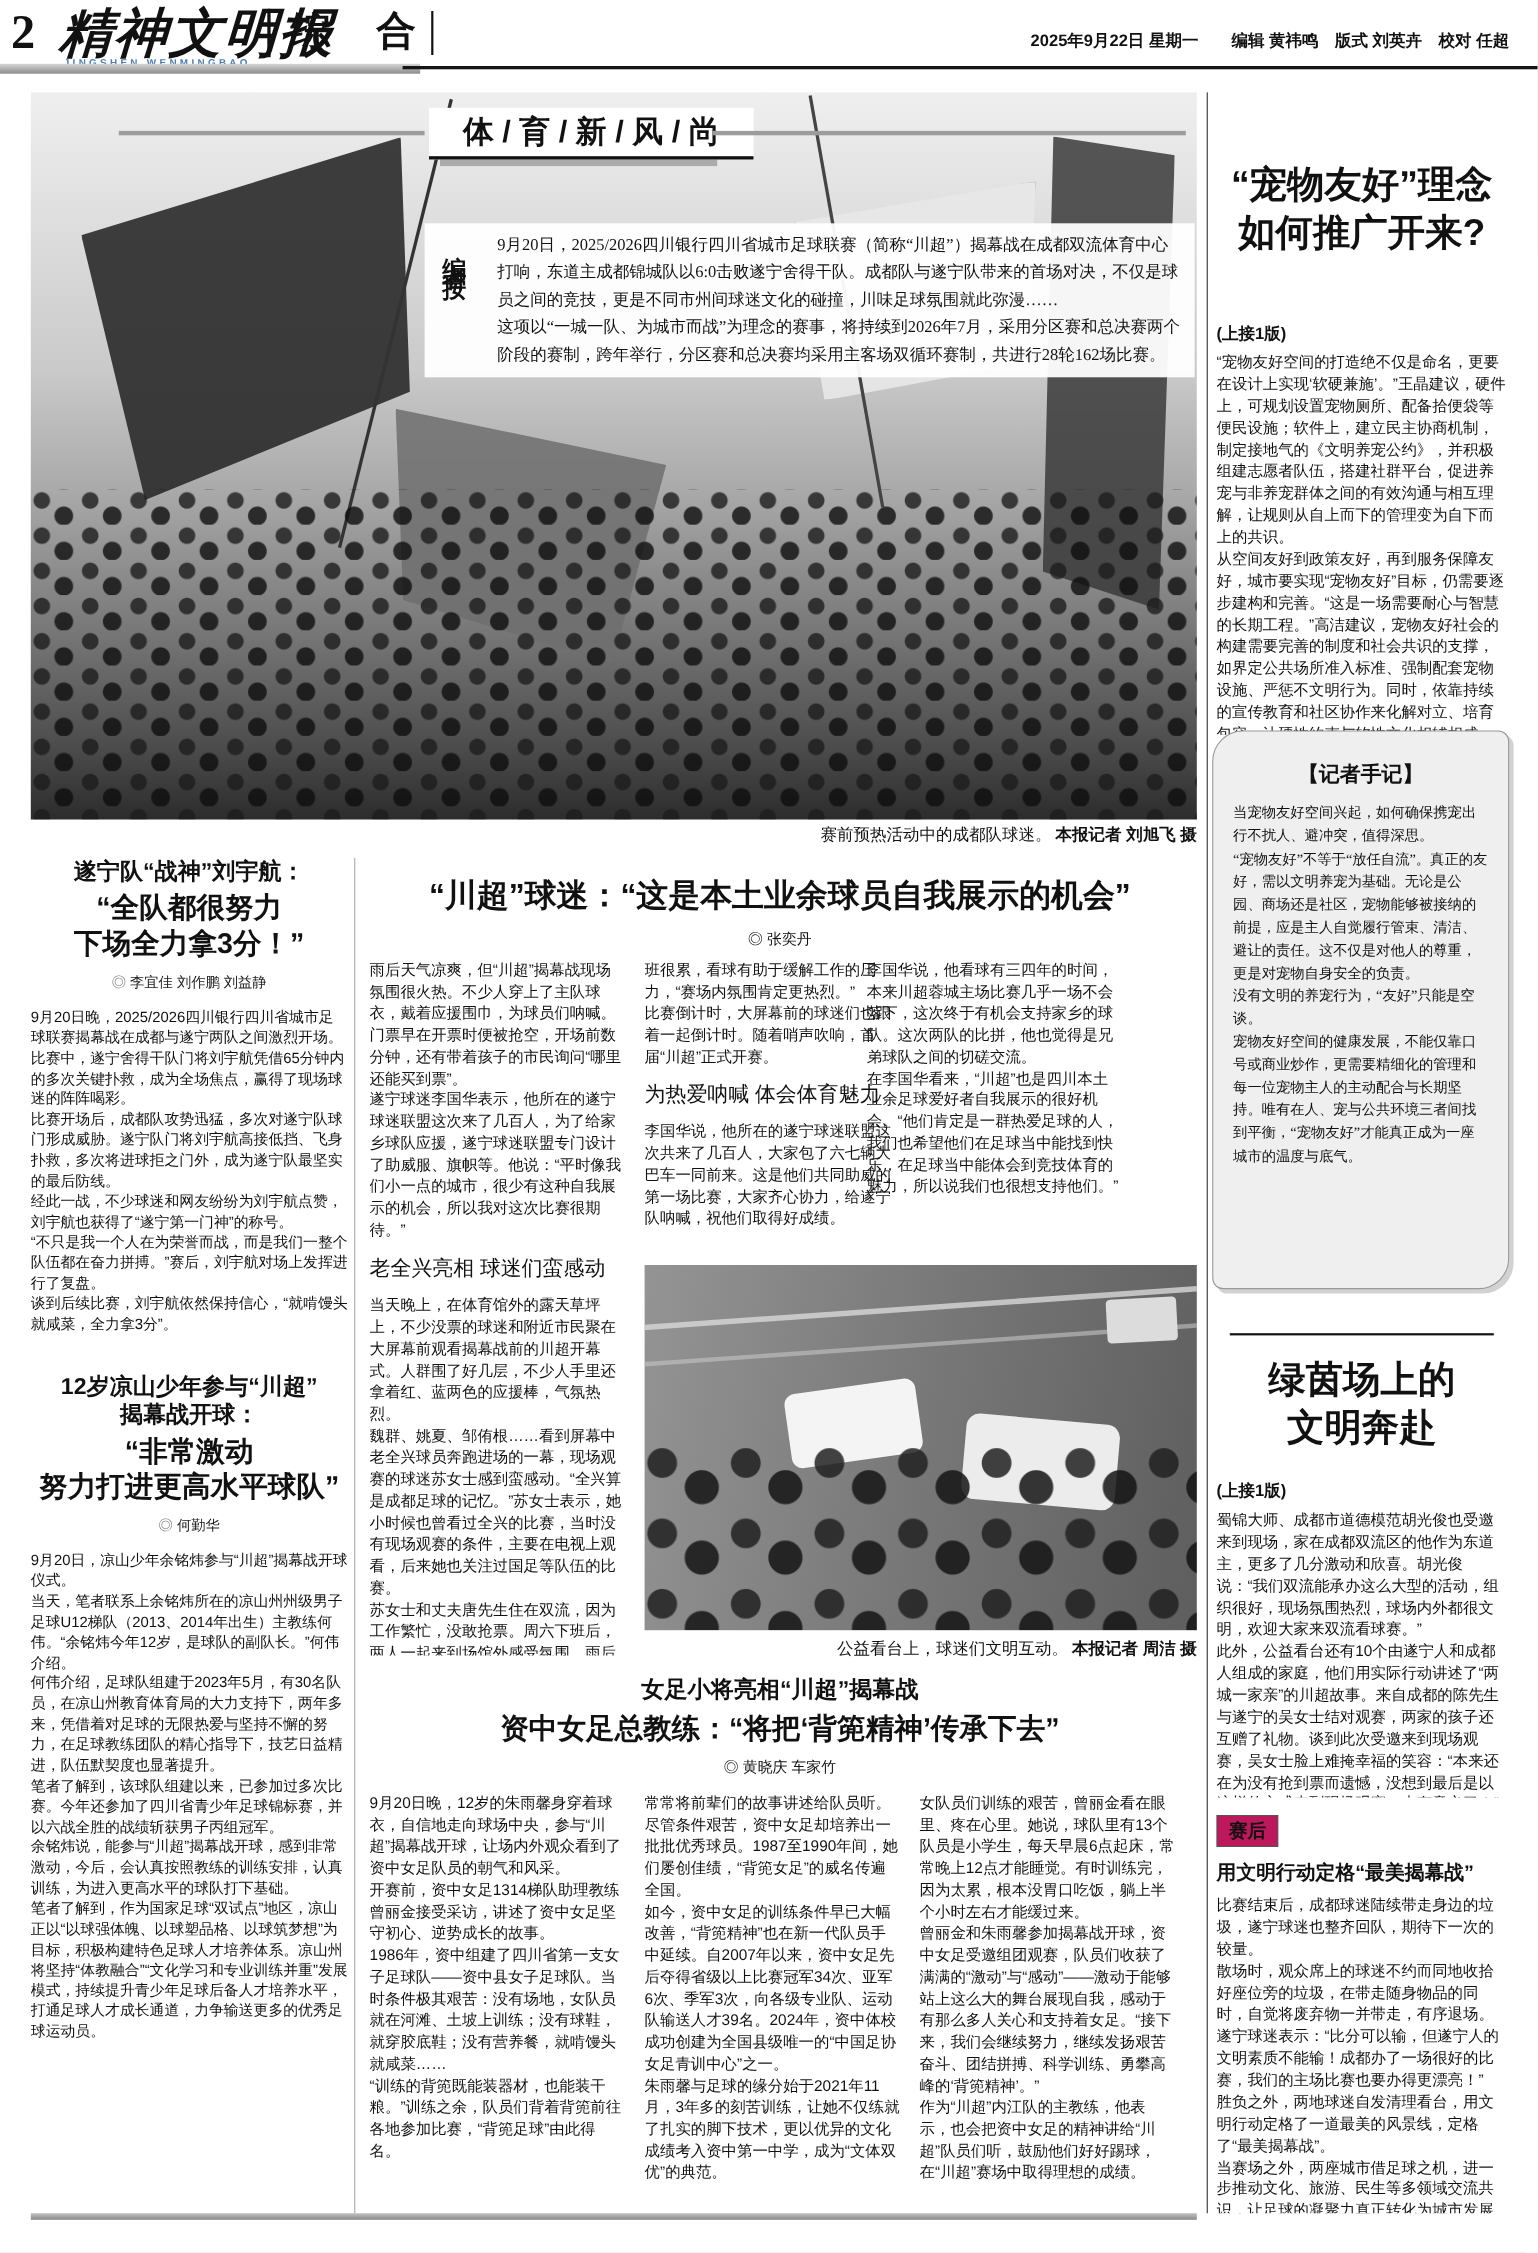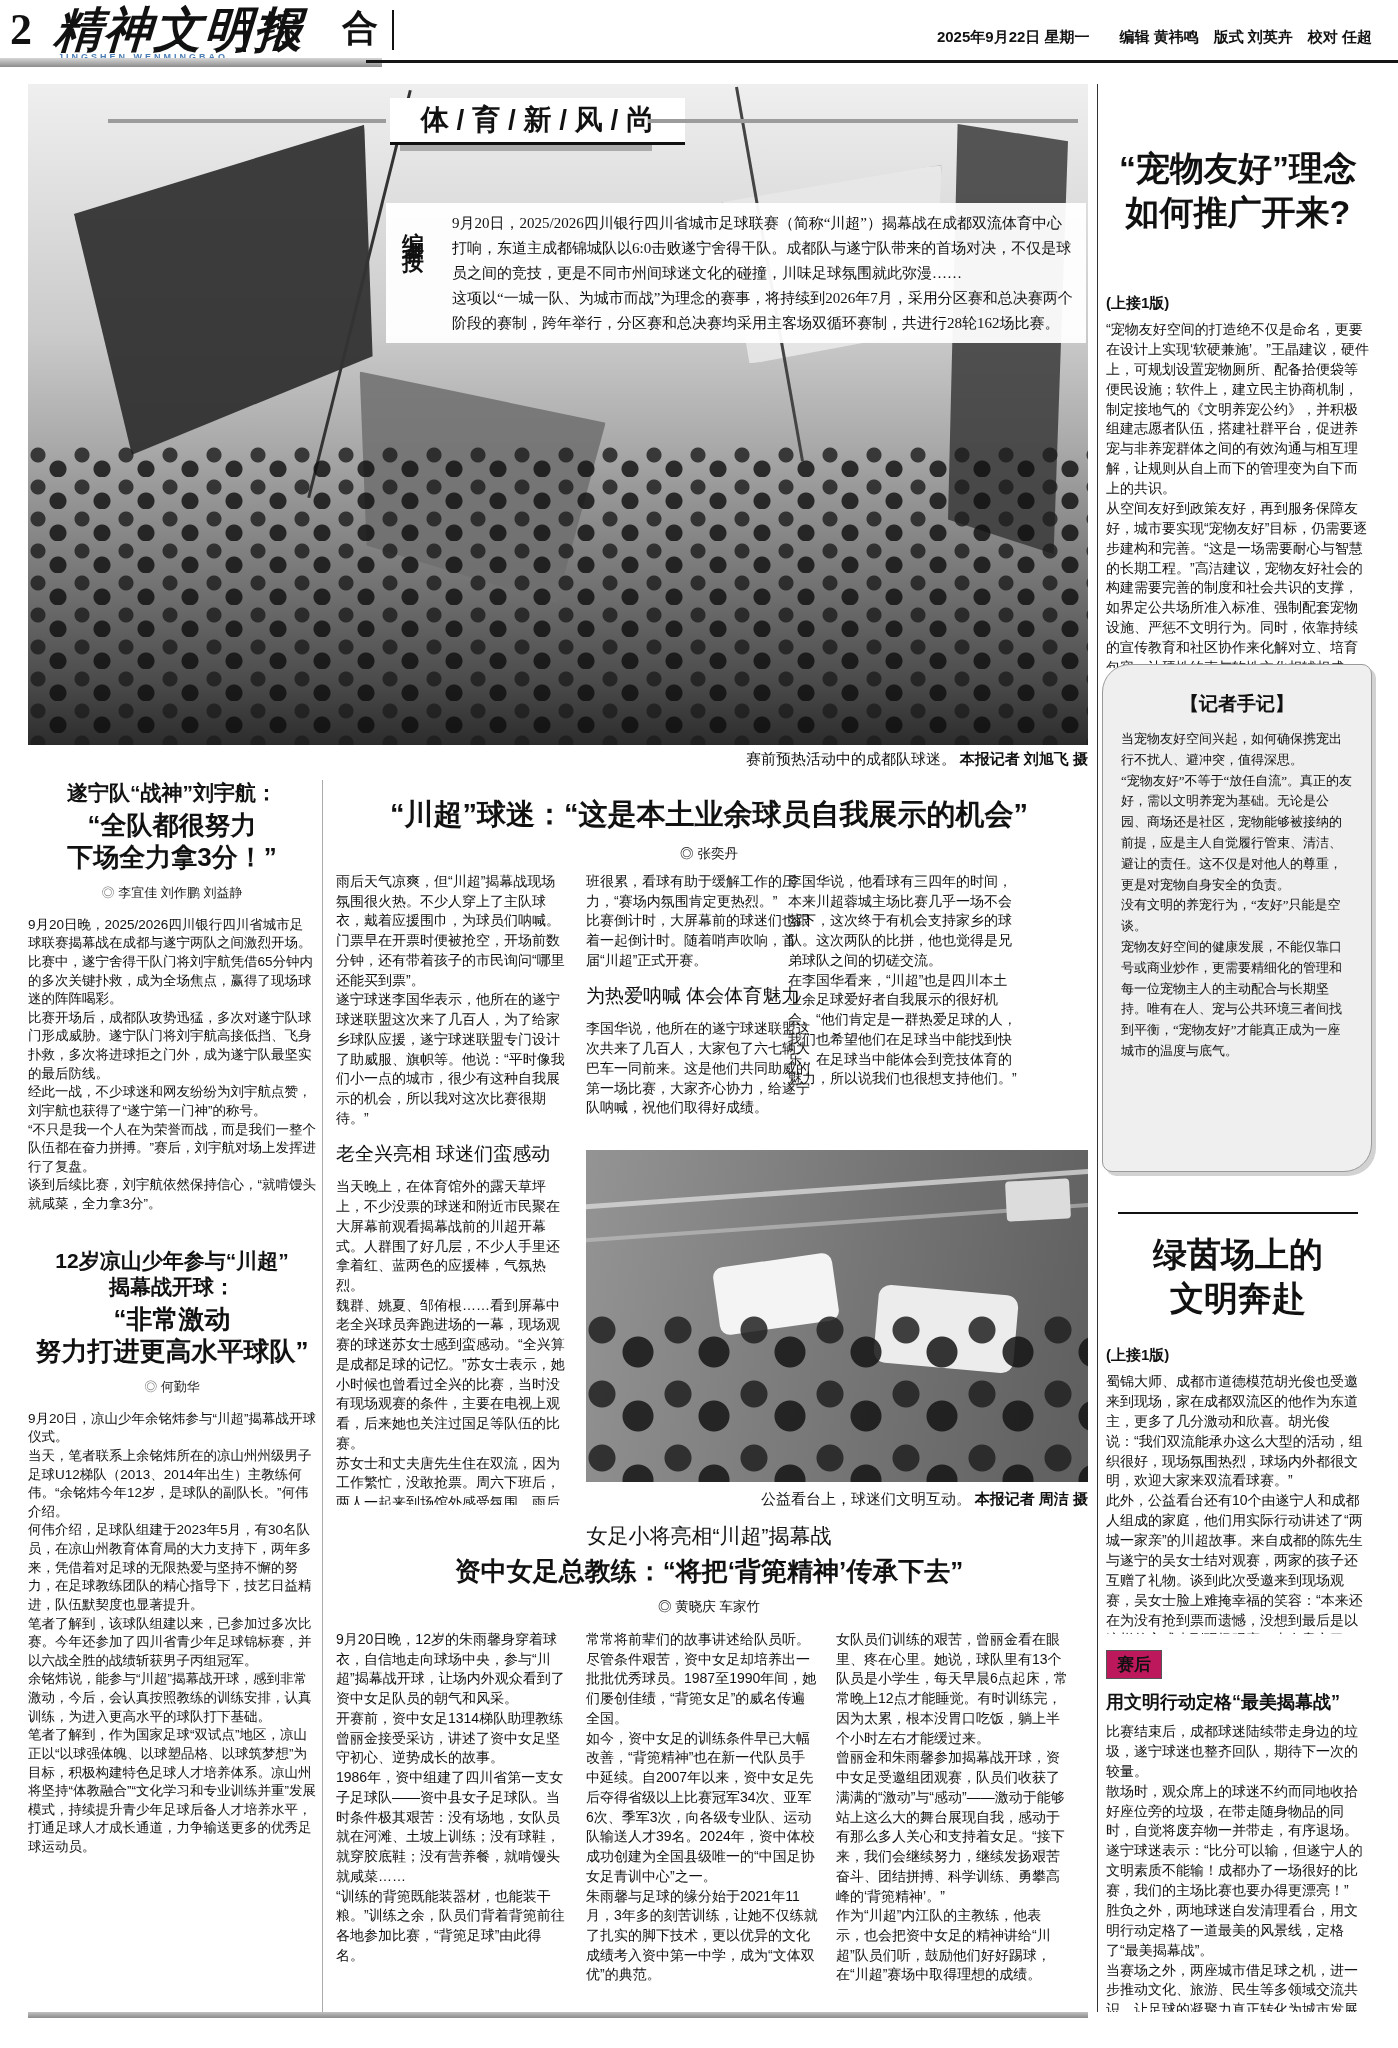--- a/index.html
+++ b/index.html
@@ -87,21 +87,21 @@
   .photo2 .rail2{position:absolute;left:-10px;top:70px;width:540px;height:4px;background:#c4c4c4;transform:rotate(-4deg);opacity:.6;}
   .photo2 .sign1{position:absolute;left:130px;top:110px;width:120px;height:68px;background:#f4f4f4;border-radius:10px;transform:rotate(-8deg);}
   .photo2 .sign2{position:absolute;left:290px;top:140px;width:140px;height:78px;background:#ececec;border-radius:12px;transform:rotate(5deg);}
   .photo2 .sign3{position:absolute;left:420px;top:30px;width:64px;height:40px;background:#dcdcdc;border-radius:4px;transform:rotate(-3deg);}
   .photo2 .heads{position:absolute;left:0;bottom:0;width:100%;height:170px;opacity:.85;
     background-image:radial-gradient(circle at 16px 18px,#222 0 13px,transparent 14px),
                      radial-gradient(circle at 52px 40px,#151515 0 15px,transparent 16px);
     background-size:76px 64px;}
 
   
-  .b-kicker{left:333px;top:1522px;width:752px;text-align:center;font-size:21px;font-weight:400;}
+  .b-kicker{left:333px;top:1522px;width:752px;text-align:center;font-size:21px;font-weight:700;}
   .b-head{left:333px;top:1554px;width:752px;text-align:center;font-size:26px;font-weight:800;}
   .b-byline{left:333px;top:1598px;width:752px;text-align:center;font-size:13.5px;}
   .bcol1{left:336px;top:1630px;width:232px;height:380px;}
   .bcol2{left:586px;top:1630px;width:232px;height:380px;}
   .bcol3{left:836px;top:1630px;width:232px;height:380px;}
 
   
   .r-head{left:1106px;width:264px;text-align:center;font-weight:800;font-size:34px;line-height:1.3;}
   .r1-head{top:146px;}
   .r-cont{left:1106px;width:264px;font-size:15px;font-weight:600;}

